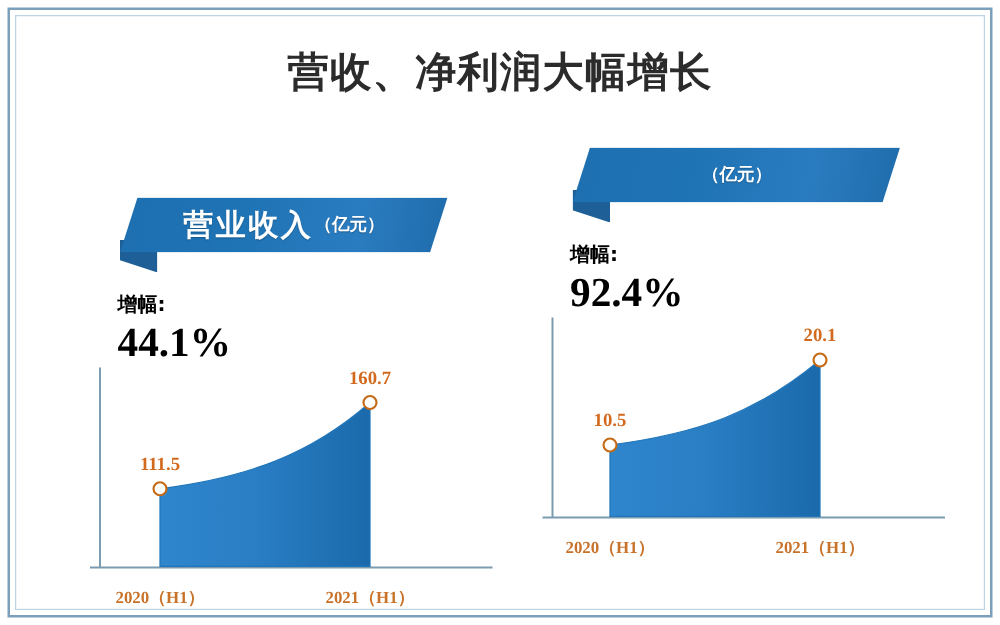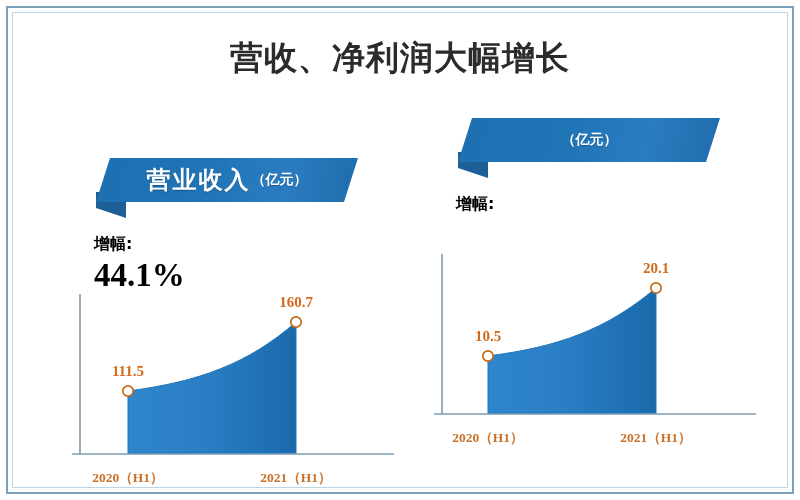--- a/index.html
+++ b/index.html
@@ -224,20 +224,21 @@
     <div class="ribbon-wrap">
       <div class="ribbon-tail"></div>
       <div class="ribbon-body"></div>
       <div class="ribbon-label">
         <span class="unit">（亿元）</span>
       </div>
     </div>
 
     <div class="growth">
       <div class="g-label">增幅:</div>
+      <div class="g-value">92.4%</div>
     </div>
 
     <div class="chart">
       <svg width="330" height="212" viewBox="0 0 330 212">
         <defs>
           <linearGradient id="barGradR" x1="0" y1="0" x2="1" y2="0">
             <stop offset="0%" stop-color="#2f86cd"></stop>
             <stop offset="45%" stop-color="#2a7ec4"></stop>
             <stop offset="100%" stop-color="#1a6aab"></stop>
           </linearGradient>

